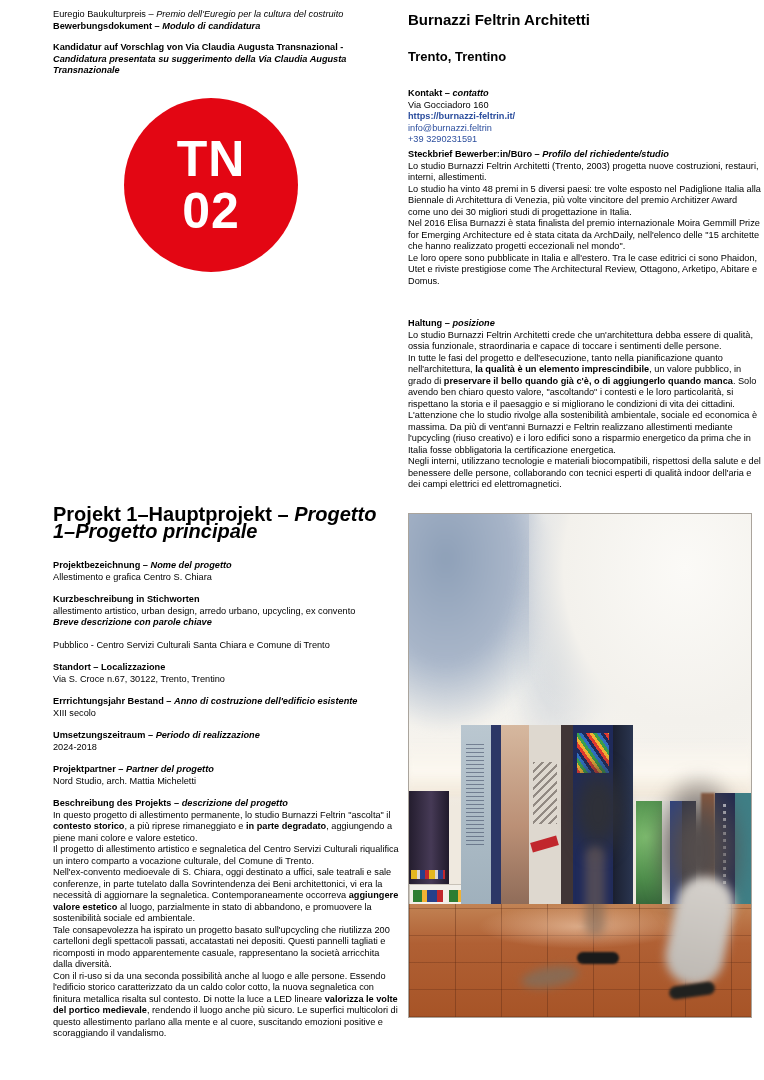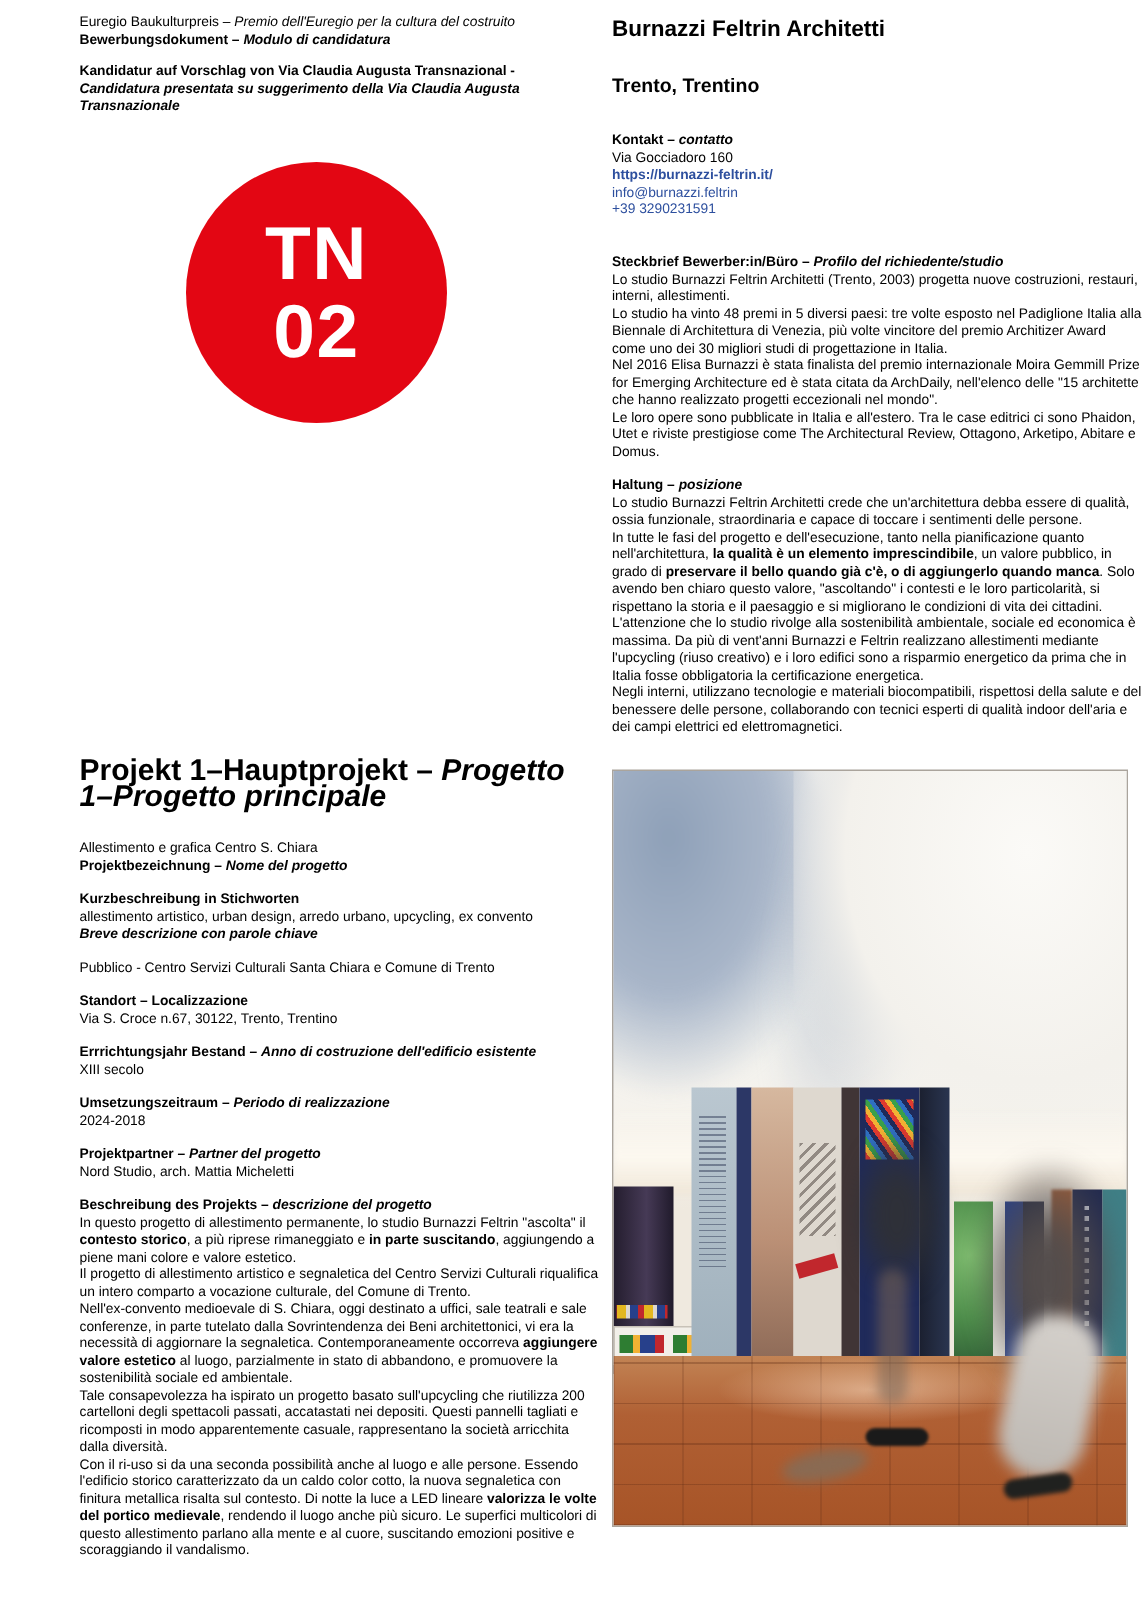--- a/index.html
+++ b/index.html
@@ -7,30 +7,30 @@
         font-family:"Liberation Sans", sans-serif;color:#000;overflow:hidden;}
   .b{font-weight:700;}
   .i{font-style:italic;}
   .txt{font-size:9.2px;line-height:11.5px;}
   .para{margin:0;}
   .heading{font-weight:700;}
   
   .hdr-left{position:absolute;left:53px;top:9px;width:346px;}
   .hdr-left .gap{height:10px;}
   
-  .badge{position:absolute;left:124px;top:108px;width:174px;height:174px;border-radius:50%;
+  .badge{position:absolute;left:124px;top:98px;width:174px;height:174px;border-radius:50%;
          display:flex;flex-direction:column;align-items:center;justify-content:center;
          color:#fff;font-weight:700;font-size:50px;line-height:52px;letter-spacing:1px;}
   
   .hdr-right{position:absolute;left:408px;top:8px;width:352px;}
   .firm-title{font-size:15px;line-height:23px;font-weight:700;margin:0;}
   .firm-sub{font-size:13px;line-height:16px;font-weight:700;margin:18px 0 0 0;}
   .contact{position:absolute;left:408px;top:88px;width:352px;}
   .contact a{display:block;text-decoration:none;}
-  .profile{position:absolute;left:408px;top:169px;width:354px;}
+  .profile{position:absolute;left:408px;top:149px;width:354px;}
   .position{position:absolute;left:408px;top:318px;width:354px;}
   
   .project{position:absolute;left:53px;top:506px;width:347px;}
   .project-title{font-size:20px;line-height:17px;font-weight:700;margin:0 0 20px 0;}
   .field{margin:0 0 11px 0;}
   .description{margin-top:9px;}
   
   .photo{position:absolute;left:408px;top:513px;width:342px;height:503px;
          border:1px solid #aaa49c;overflow:hidden;
          background:linear-gradient(180deg,#e2e5e8 0%,#eef0ee 28%,#f6f3ed 46%,#efe9df 58%);}
@@ -152,22 +152,22 @@
         <div class="para"><span>In tutte le fasi del progetto e dell'esecuzione, tanto nella pianificazione quanto nell'architettura, </span><span class="b">la qualità è un elemento imprescindibile</span><span>, un valore pubblico, in grado di </span><span class="b">preservare il bello quando già c'è, o di aggiungerlo quando manca</span><span>. Solo avendo ben chiaro questo valore, "ascoltando" i contesti e le loro particolarità, si rispettano la storia e il paesaggio e si migliorano le condizioni di vita dei cittadini.</span></div>
         <div class="para"><span>L'attenzione che lo studio rivolge alla sostenibilità ambientale, sociale ed economica è massima. Da più di vent'anni Burnazzi e Feltrin realizzano allestimenti mediante l'upcycling (riuso creativo) e i loro edifici sono a risparmio energetico da prima che in Italia fosse obbligatoria la certificazione energetica.</span></div>
         <div class="para"><span>Negli interni, utilizzano tecnologie e materiali biocompatibili, rispettosi della salute e del benessere delle persone, collaborando con tecnici esperti di qualità indoor dell'aria e dei campi elettrici ed elettromagnetici.</span></div>
       </div>
   </div>
 
   <div class="project txt">
     <h3 class="project-title"><span class="b">Projekt 1–Hauptprojekt – </span><span class="b i">Progetto 1–Progetto principale</span></h3>
     <div id="fields">
         <div class="field">
+          <div class="para"><span class="b">Projektbezeichnung – </span><span class="b i">Nome del progetto</span></div>
           <div class="para">Allestimento e grafica Centro S. Chiara</div>
-          <div class="para"><span class="b">Projektbezeichnung – </span><span class="b i">Nome del progetto</span></div>
         </div>
         <div class="field">
           <div class="para"><span class="b">Kurzbeschreibung in Stichworten</span></div>
           <div class="para">allestimento artistico, urban design, arredo urbano, upcycling, ex convento</div>
           <div class="para"><span class="b i">Breve descrizione con parole chiave</span></div>
         </div>
         <div class="field">
           <div class="para">Pubblico - Centro Servizi Culturali Santa Chiara e Comune di Trento</div>
         </div>
         <div class="field">
@@ -183,21 +183,21 @@
           <div class="para">2024-2018</div>
         </div>
         <div class="field">
           <div class="para"><span class="b">Projektpartner – </span><span class="b i">Partner del progetto</span></div>
           <div class="para">Nord Studio, arch. Mattia Micheletti</div>
         </div>
       </div>
     <div class="description">
       <div class="para heading"><span class="b">Beschreibung des Projekts – </span><span class="b i">descrizione del progetto</span></div>
       <div>
-          <div class="para"><span>In questo progetto di allestimento permanente, lo studio Burnazzi Feltrin "ascolta" il </span><span class="b">contesto storico</span><span>, a più riprese rimaneggiato e </span><span class="b">in parte suscitando</span><span>, aggiungendo a piene mani colore e valore estetico.</span></div>
+          <div class="para"><span>In questo progetto di allestimento permanente, lo studio Burnazzi Feltrin "ascolta" il </span><span class="b">contesto storico</span><span>, a più riprese rimaneggiato e </span><span class="b">in parte degradato</span><span>, aggiungendo a piene mani colore e valore estetico.</span></div>
           <div class="para"><span>Il progetto di allestimento artistico e segnaletica del Centro Servizi Culturali riqualifica un intero comparto a vocazione culturale, del Comune di Trento.</span></div>
           <div class="para"><span>Nell'ex-convento medioevale di S. Chiara, oggi destinato a uffici, sale teatrali e sale conferenze, in parte tutelato dalla Sovrintendenza dei Beni architettonici, vi era la necessità di aggiornare la segnaletica. Contemporaneamente occorreva </span><span class="b">aggiungere valore estetico</span><span> al luogo, parzialmente in stato di abbandono, e promuovere la sostenibilità sociale ed ambientale.</span></div>
           <div class="para"><span>Tale consapevolezza ha ispirato un progetto basato sull'upcycling che riutilizza 200 cartelloni degli spettacoli passati, accatastati nei depositi. Questi pannelli tagliati e ricomposti in modo apparentemente casuale, rappresentano la società arricchita dalla diversità.</span></div>
           <div class="para"><span>Con il ri-uso si da una seconda possibilità anche al luogo e alle persone. Essendo l'edificio storico caratterizzato da un caldo color cotto, la nuova segnaletica con finitura metallica risalta sul contesto. Di notte la luce a LED lineare </span><span class="b">valorizza le volte del portico medievale</span><span>, rendendo il luogo anche più sicuro. Le superfici multicolori di questo allestimento parlano alla mente e al cuore, suscitando emozioni positive e scoraggiando il vandalismo.</span></div>
         </div>
     </div>
   </div>
 
   <div class="photo">
     <div class="vaultL"></div>

